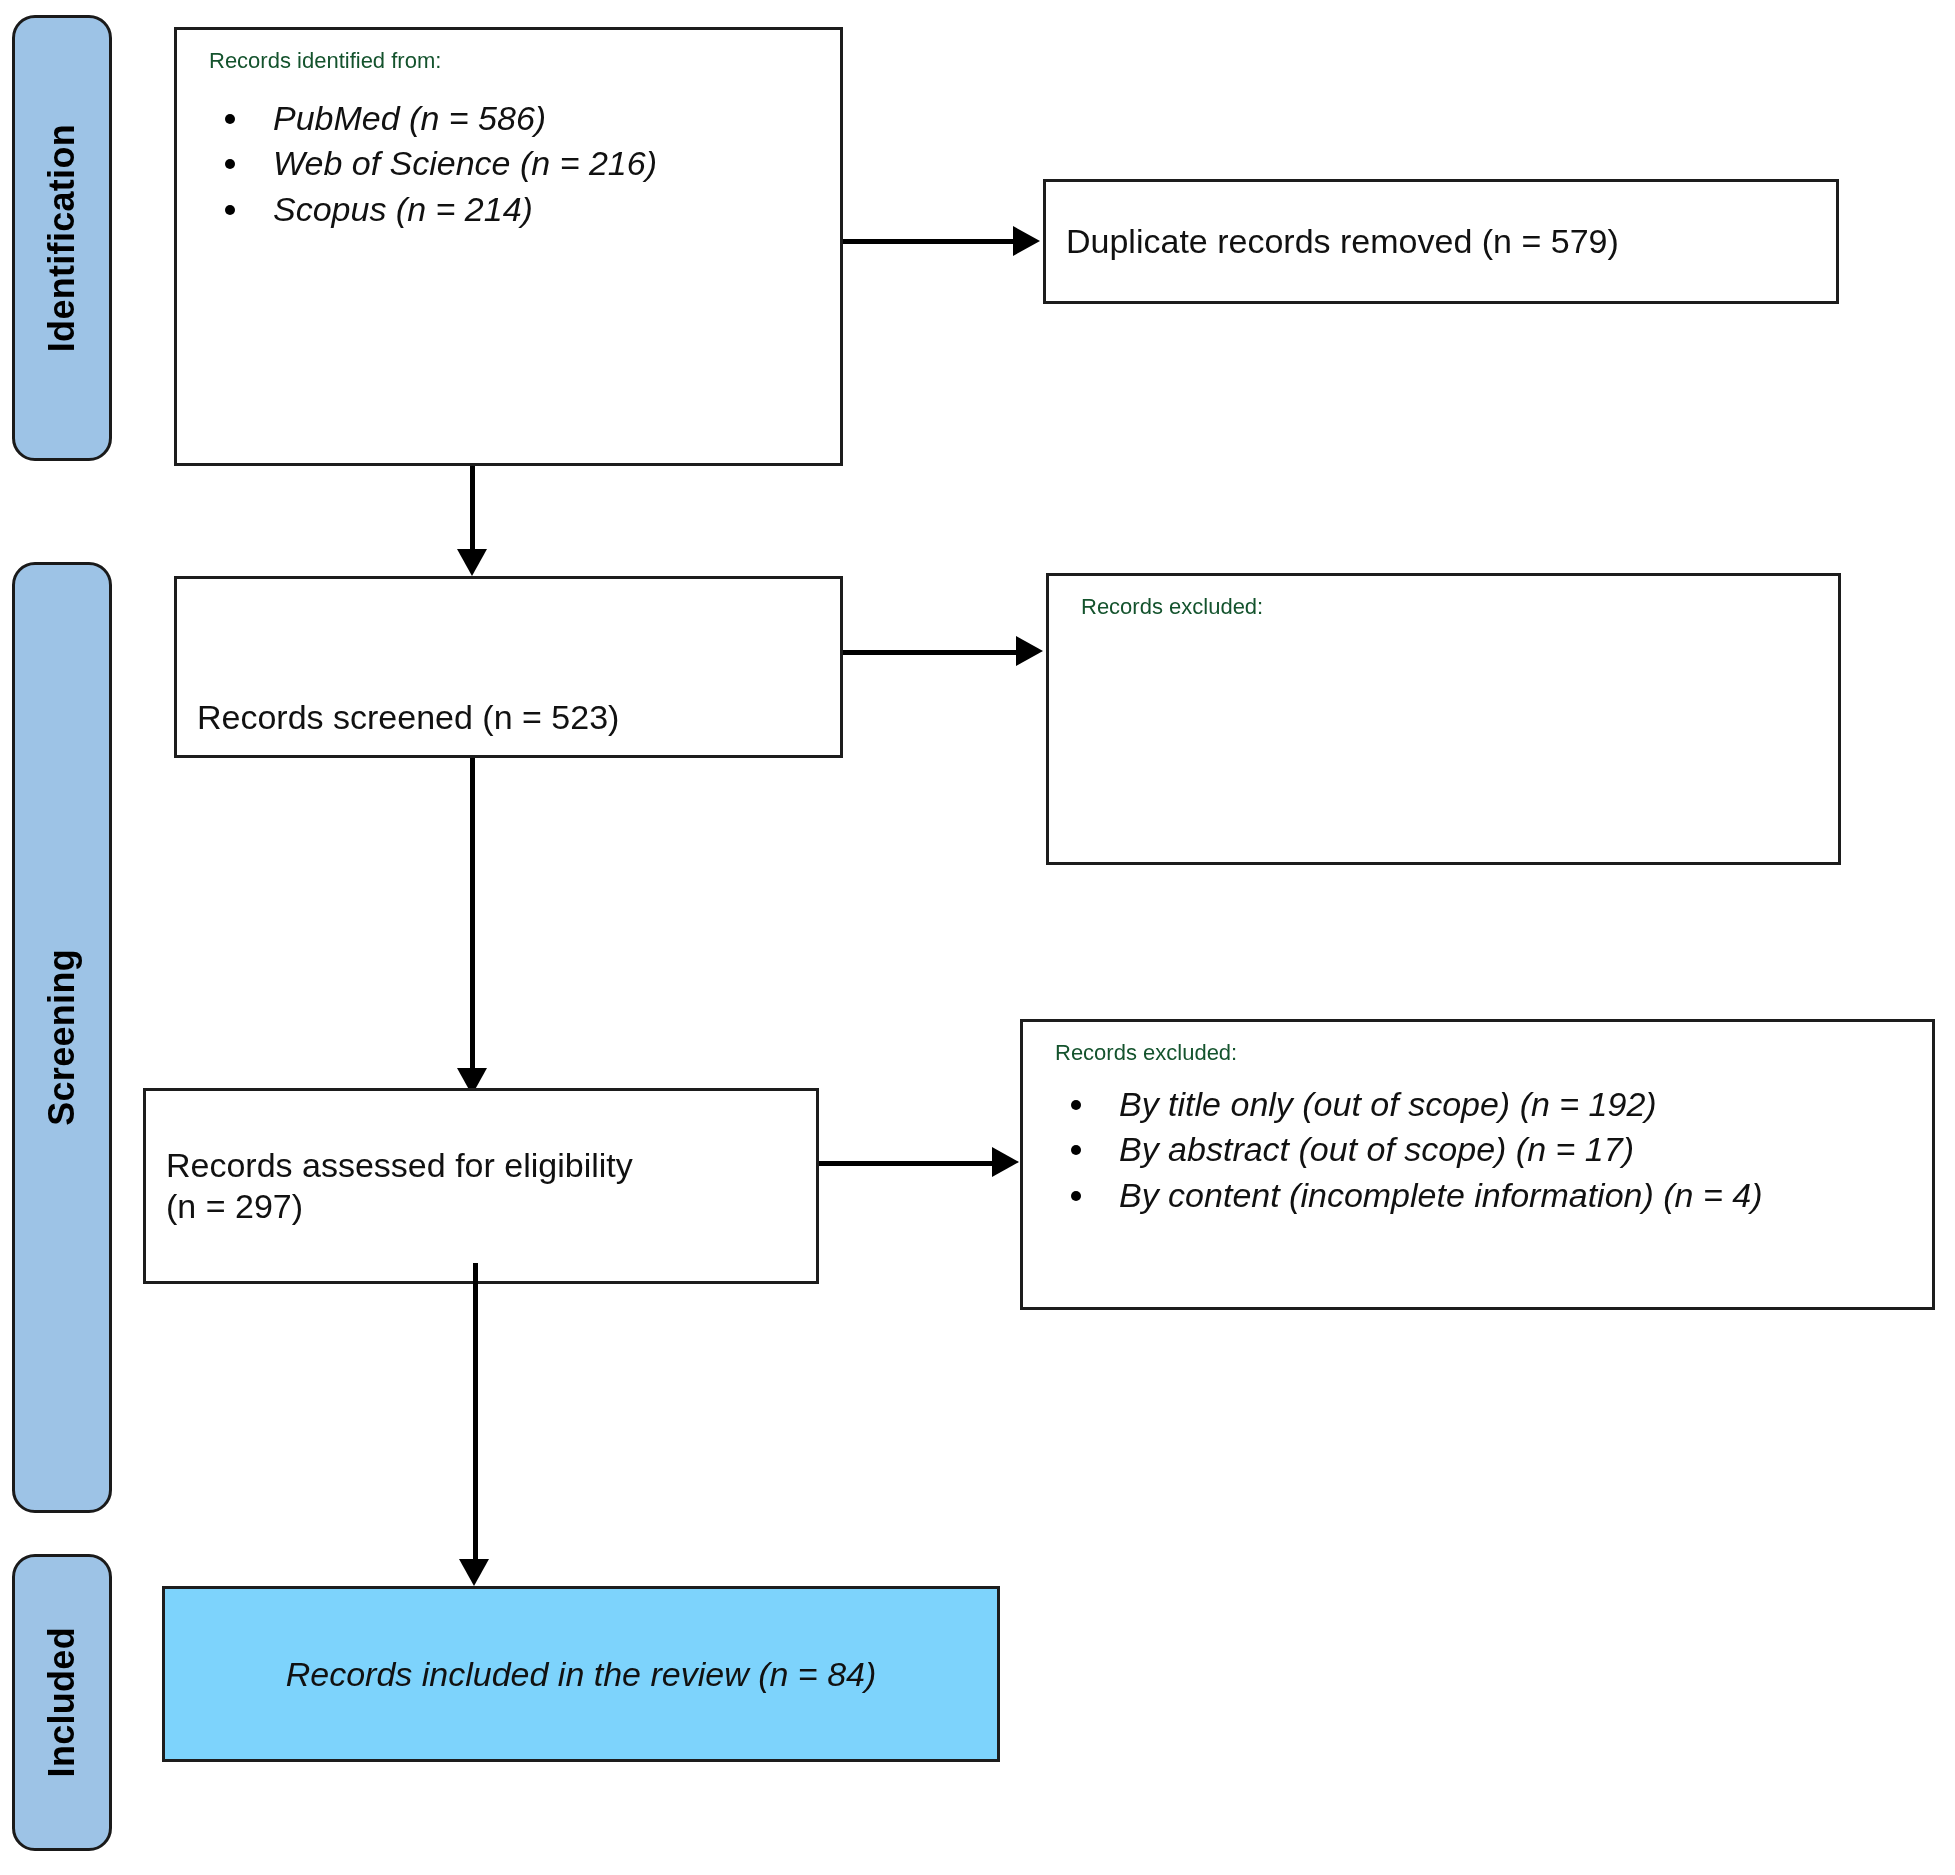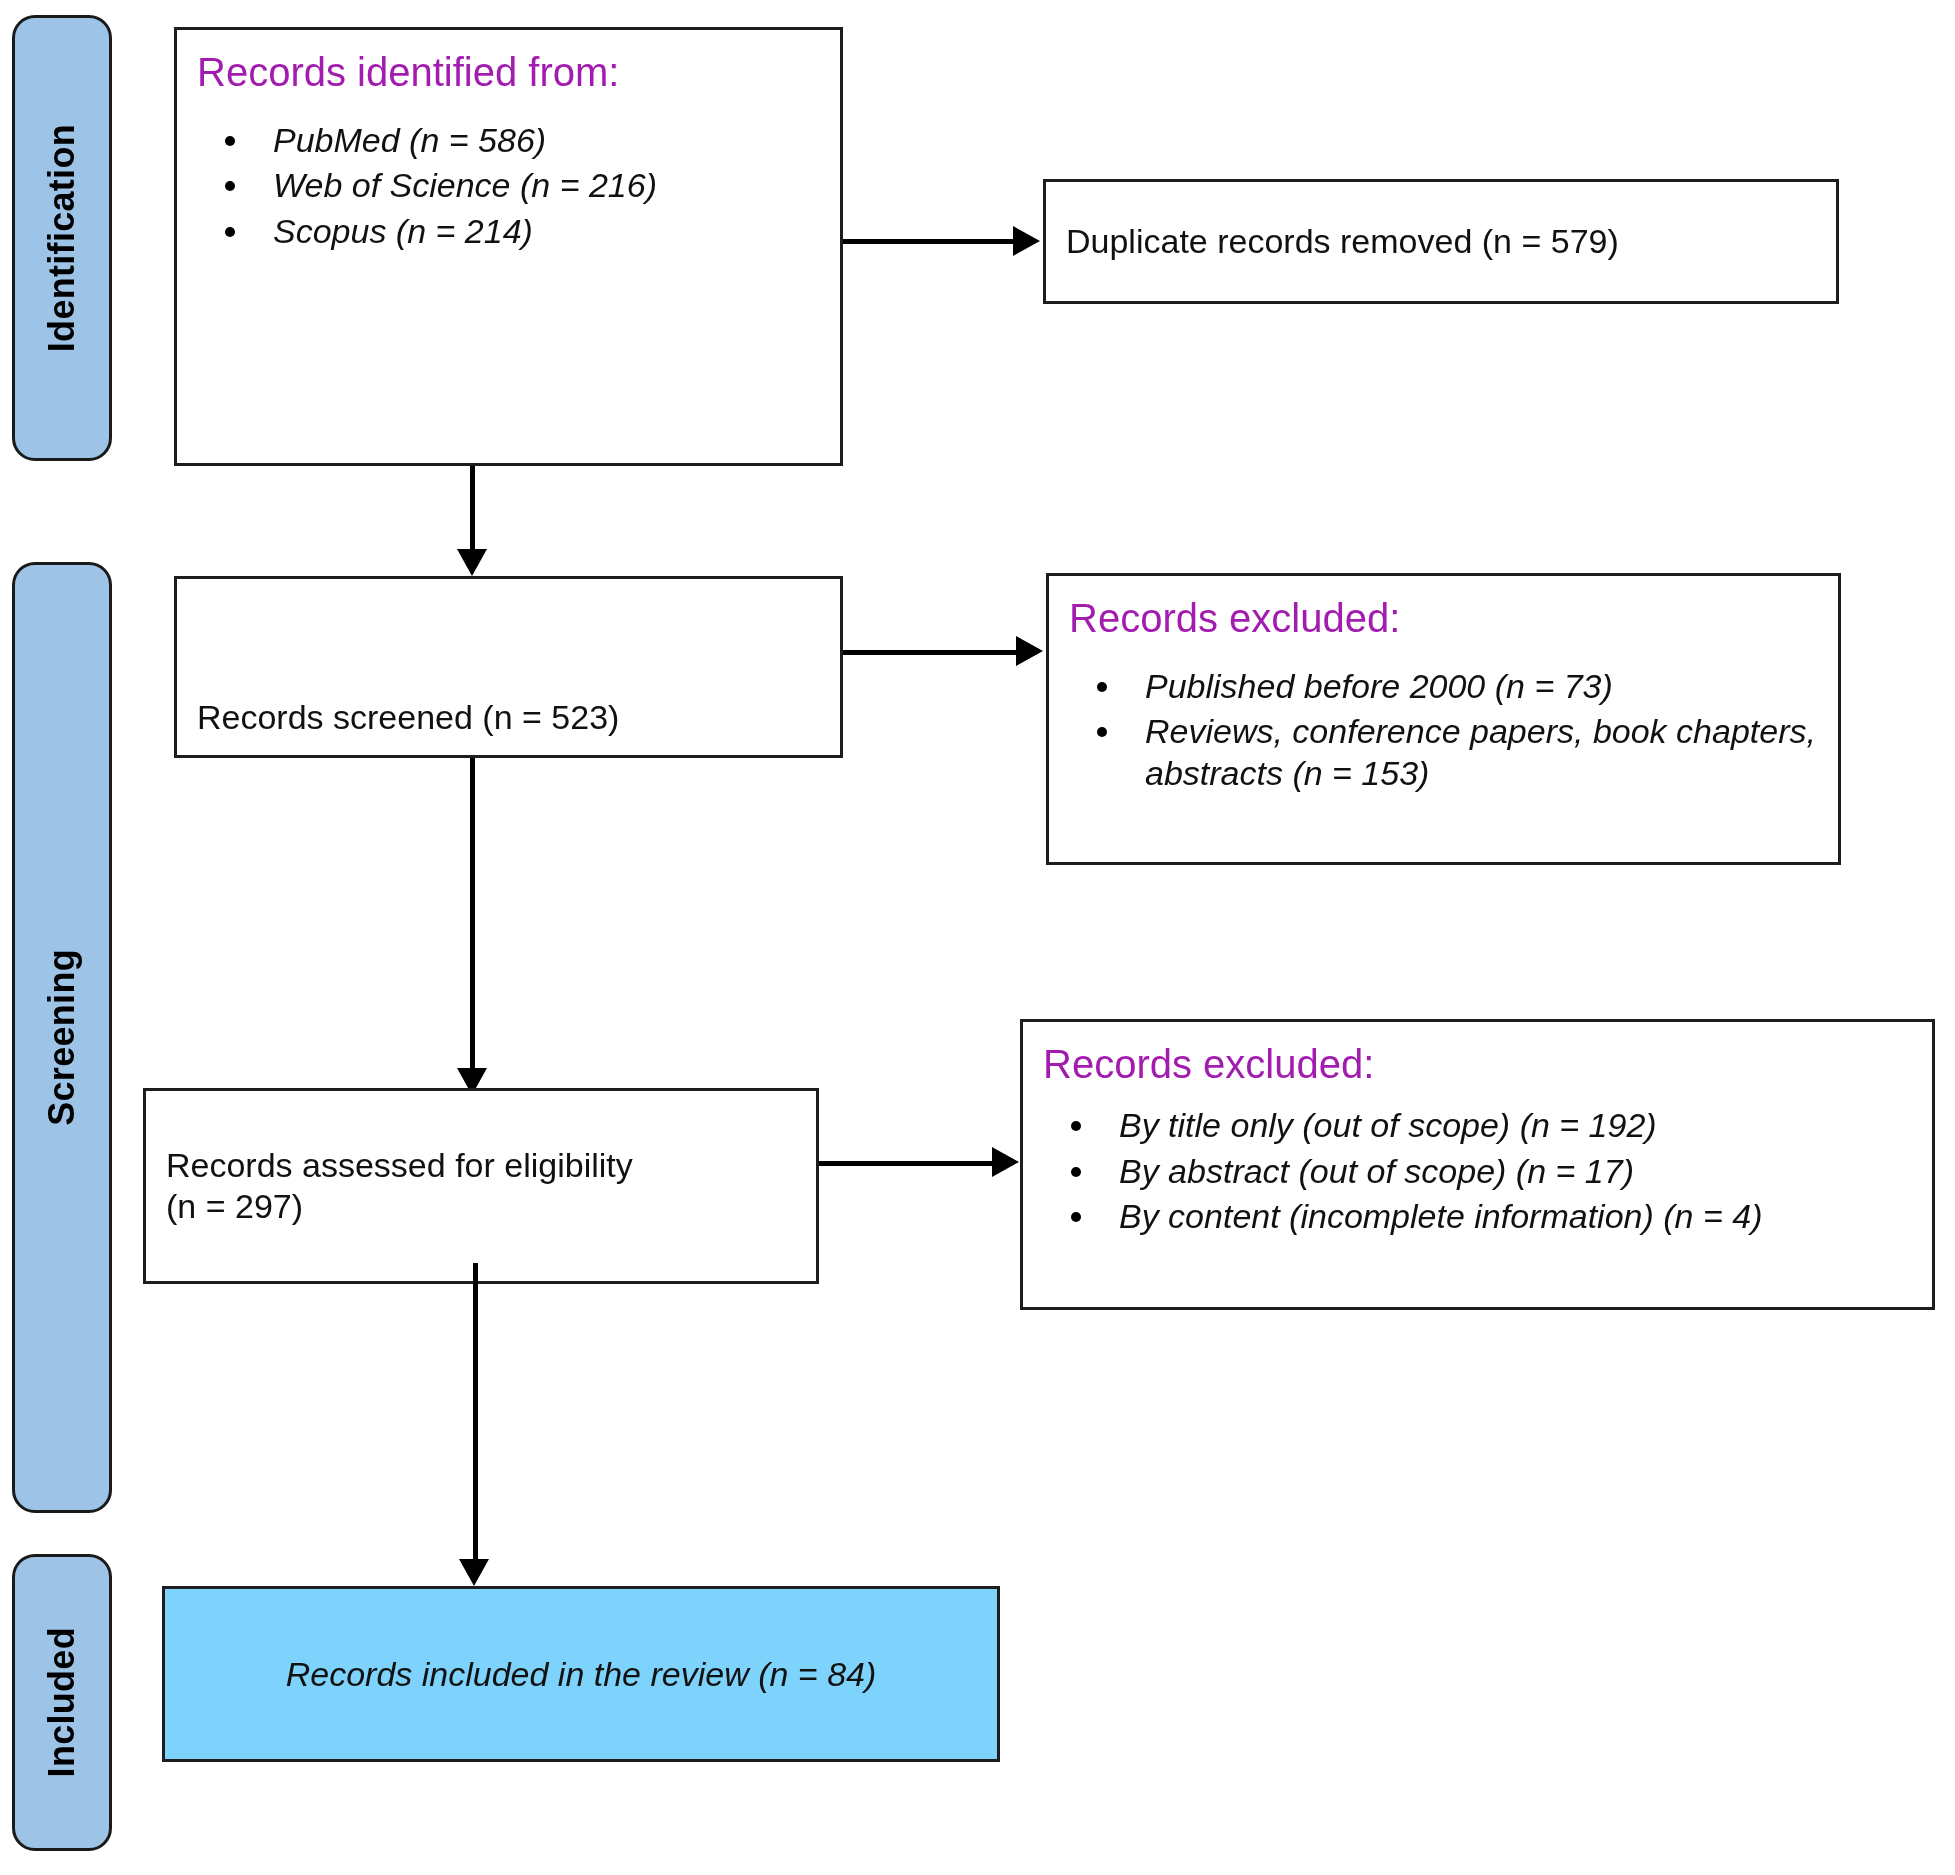--- a/index.html
+++ b/index.html
@@ -33,21 +33,21 @@
     box-sizing:border-box;
     padding:17.6px 20px;
   }
   .box.gray{background:#7dd3fc;font-style:italic;}
   .box .line{
     font-size:34px;
     color:#111;
     line-height:1.20;
     white-space:pre-wrap;
   }
-  .box .head{font-size:40px;color:#a21caf;line-height:1.20;}
+  .box .head{font-size:22px;color:#14532d;line-height:1.20;margin-left:12px;}
   ul.bl{
     margin:0;
     padding:0;
     list-style:none;
     font-style:italic;
   }
   ul.bl li{
     position:relative;
     font-size:34px;
     color:#111;
@@ -121,24 +121,20 @@
   <div class="vline" style="left:470px;top:466px;height:86px;"></div>
   <div class="arrow-down" style="left:457px;top:549px;"></div>
 
   <div class="box" style="left:174px;top:576px;width:669px;height:182px;display:flex;align-items:flex-end;">
     <div class="line">Records screened (n = 523)</div>
   </div>
 
   <div class="box" style="left:1046px;top:573px;width:795px;height:292px;">
     <div class="head">Records excluded:</div>
     <div class="spacer-sm"></div>
-    <ul class="bl">
-      <li>Published before 2000 (n = 73)</li>
-      <li>Reviews, conference papers, book chapters, abstracts (n = 153)</li>
-    </ul>
   </div>
 
   <div class="hline" style="left:843px;top:650px;width:174px;"></div>
   <div class="arrow-right" style="left:1016px;top:636px;"></div>
 
   <div class="vline" style="left:470px;top:758px;height:313px;"></div>
   <div class="arrow-down" style="left:457px;top:1068px;"></div>
 
   <div class="box" style="left:143px;top:1088px;width:676px;height:196px;display:flex;align-items:center;">
     <div class="line">Records assessed for eligibility

